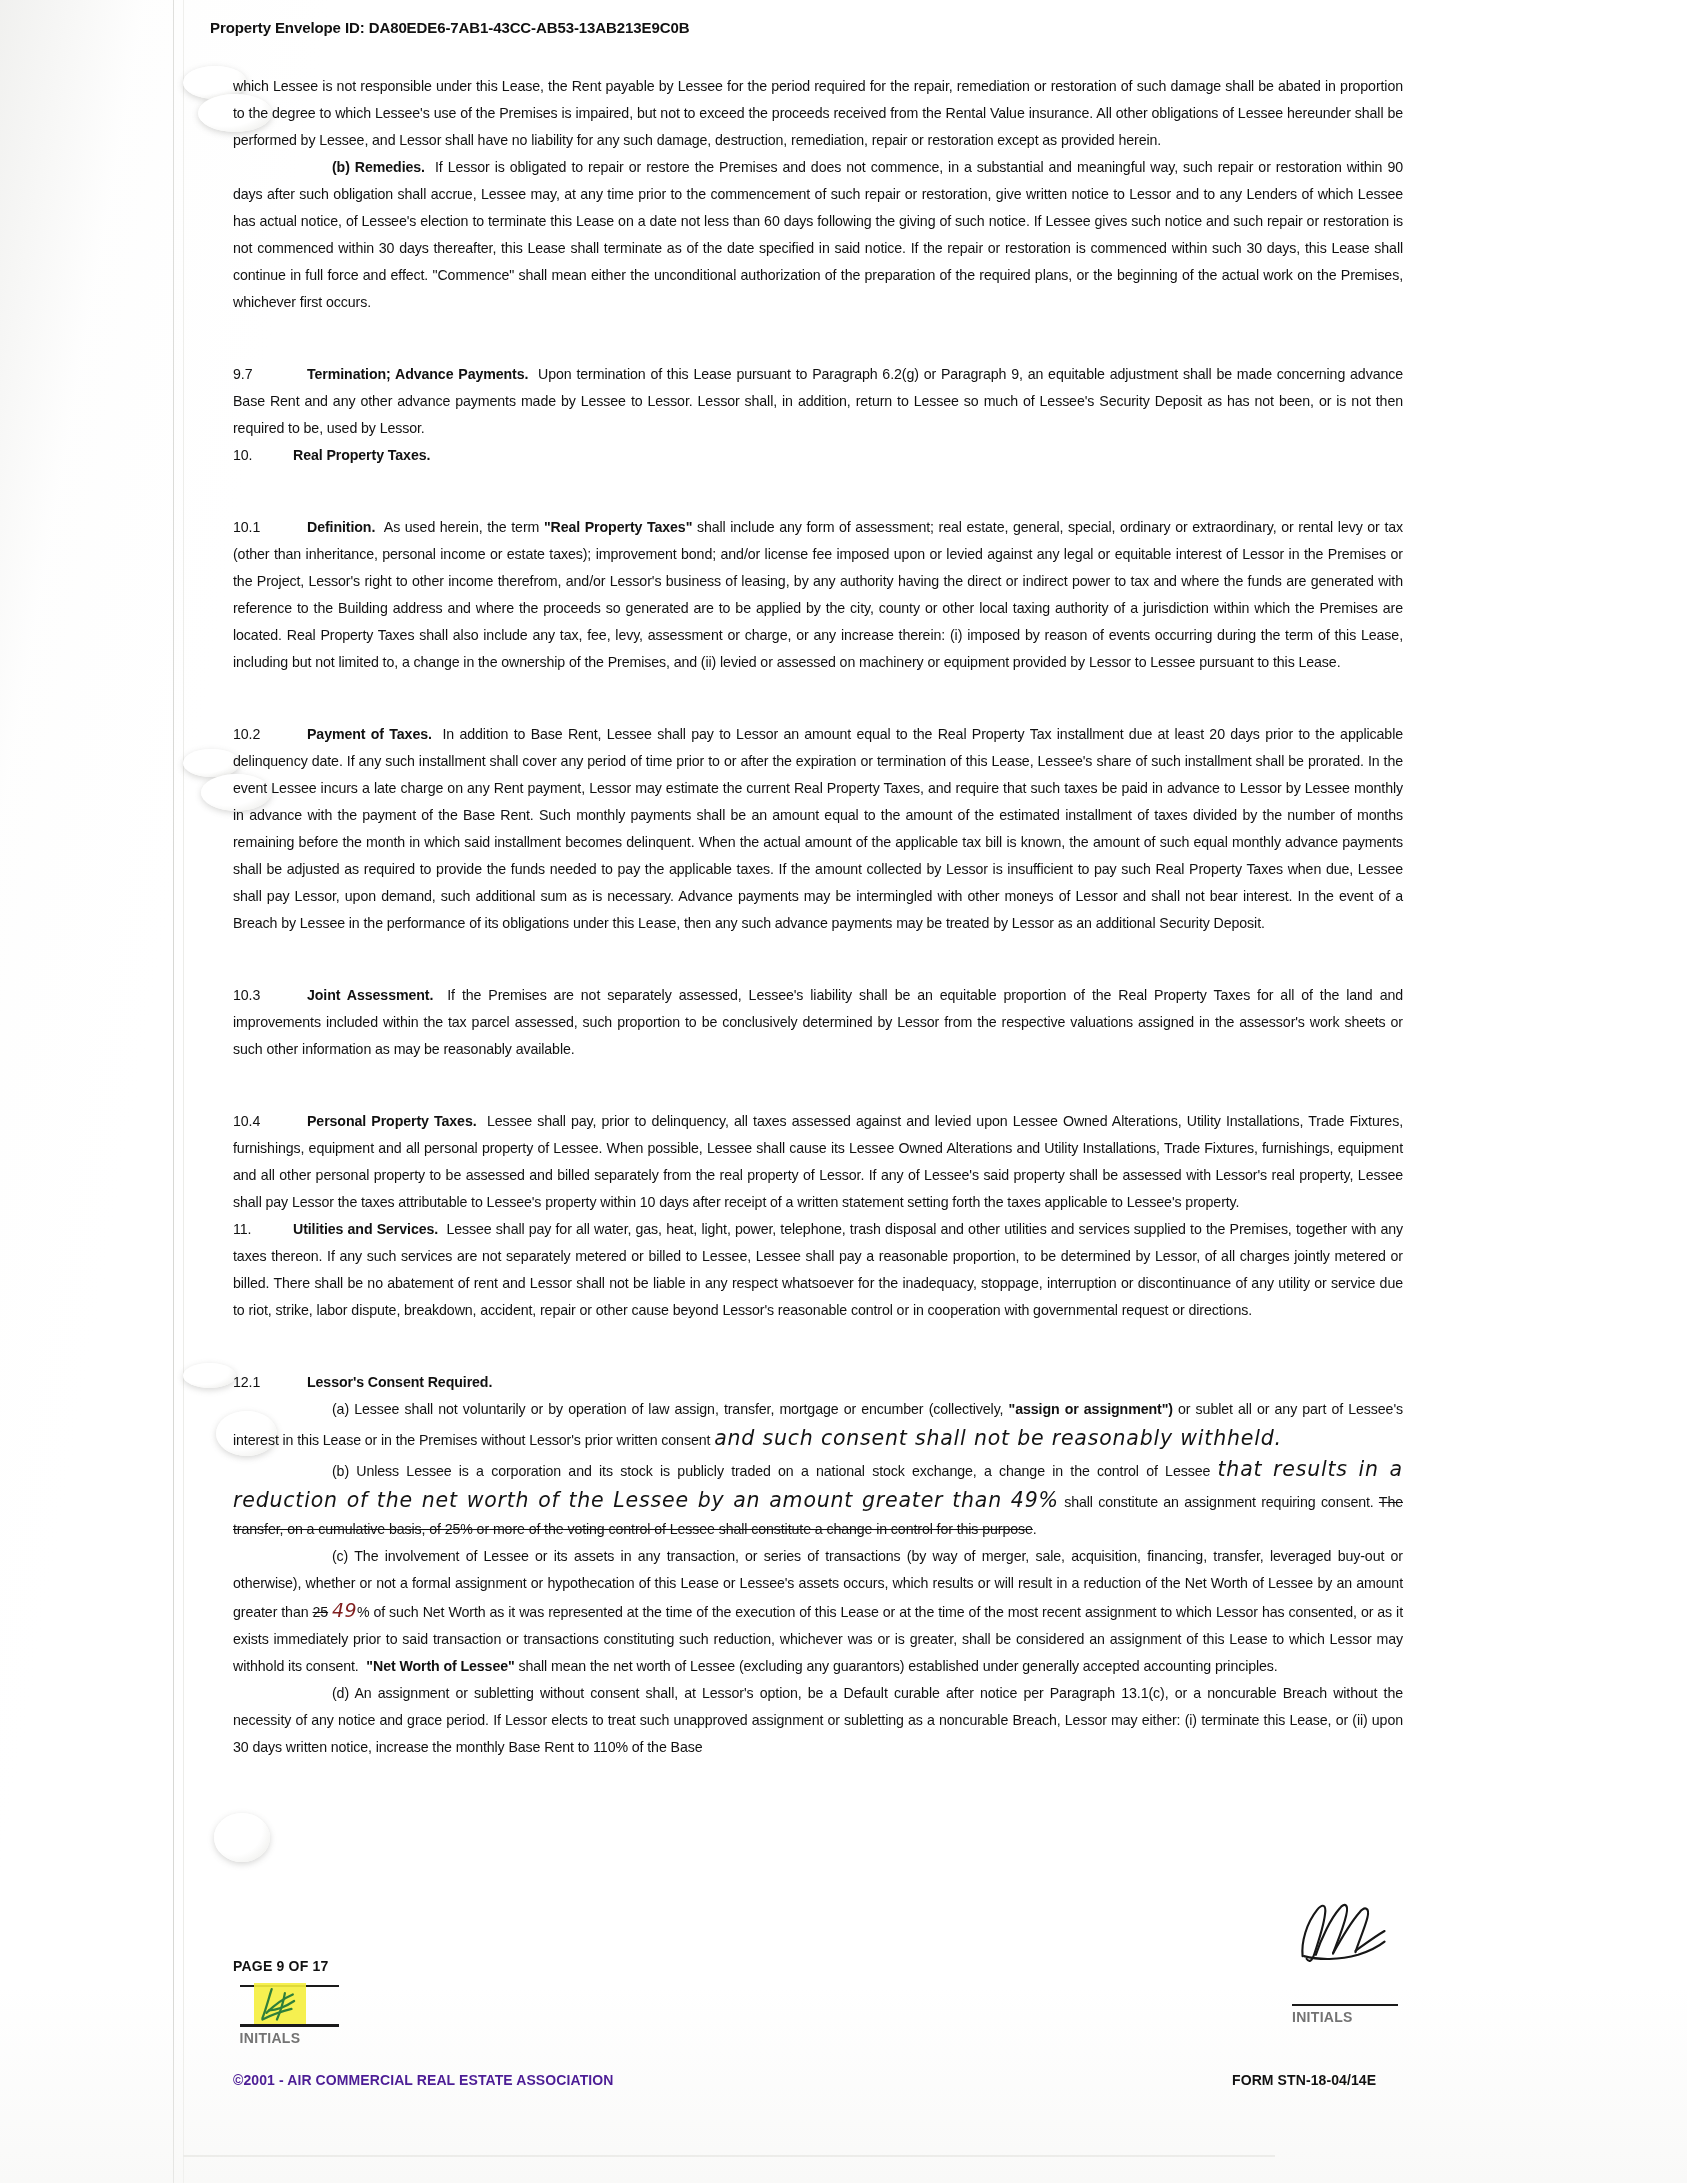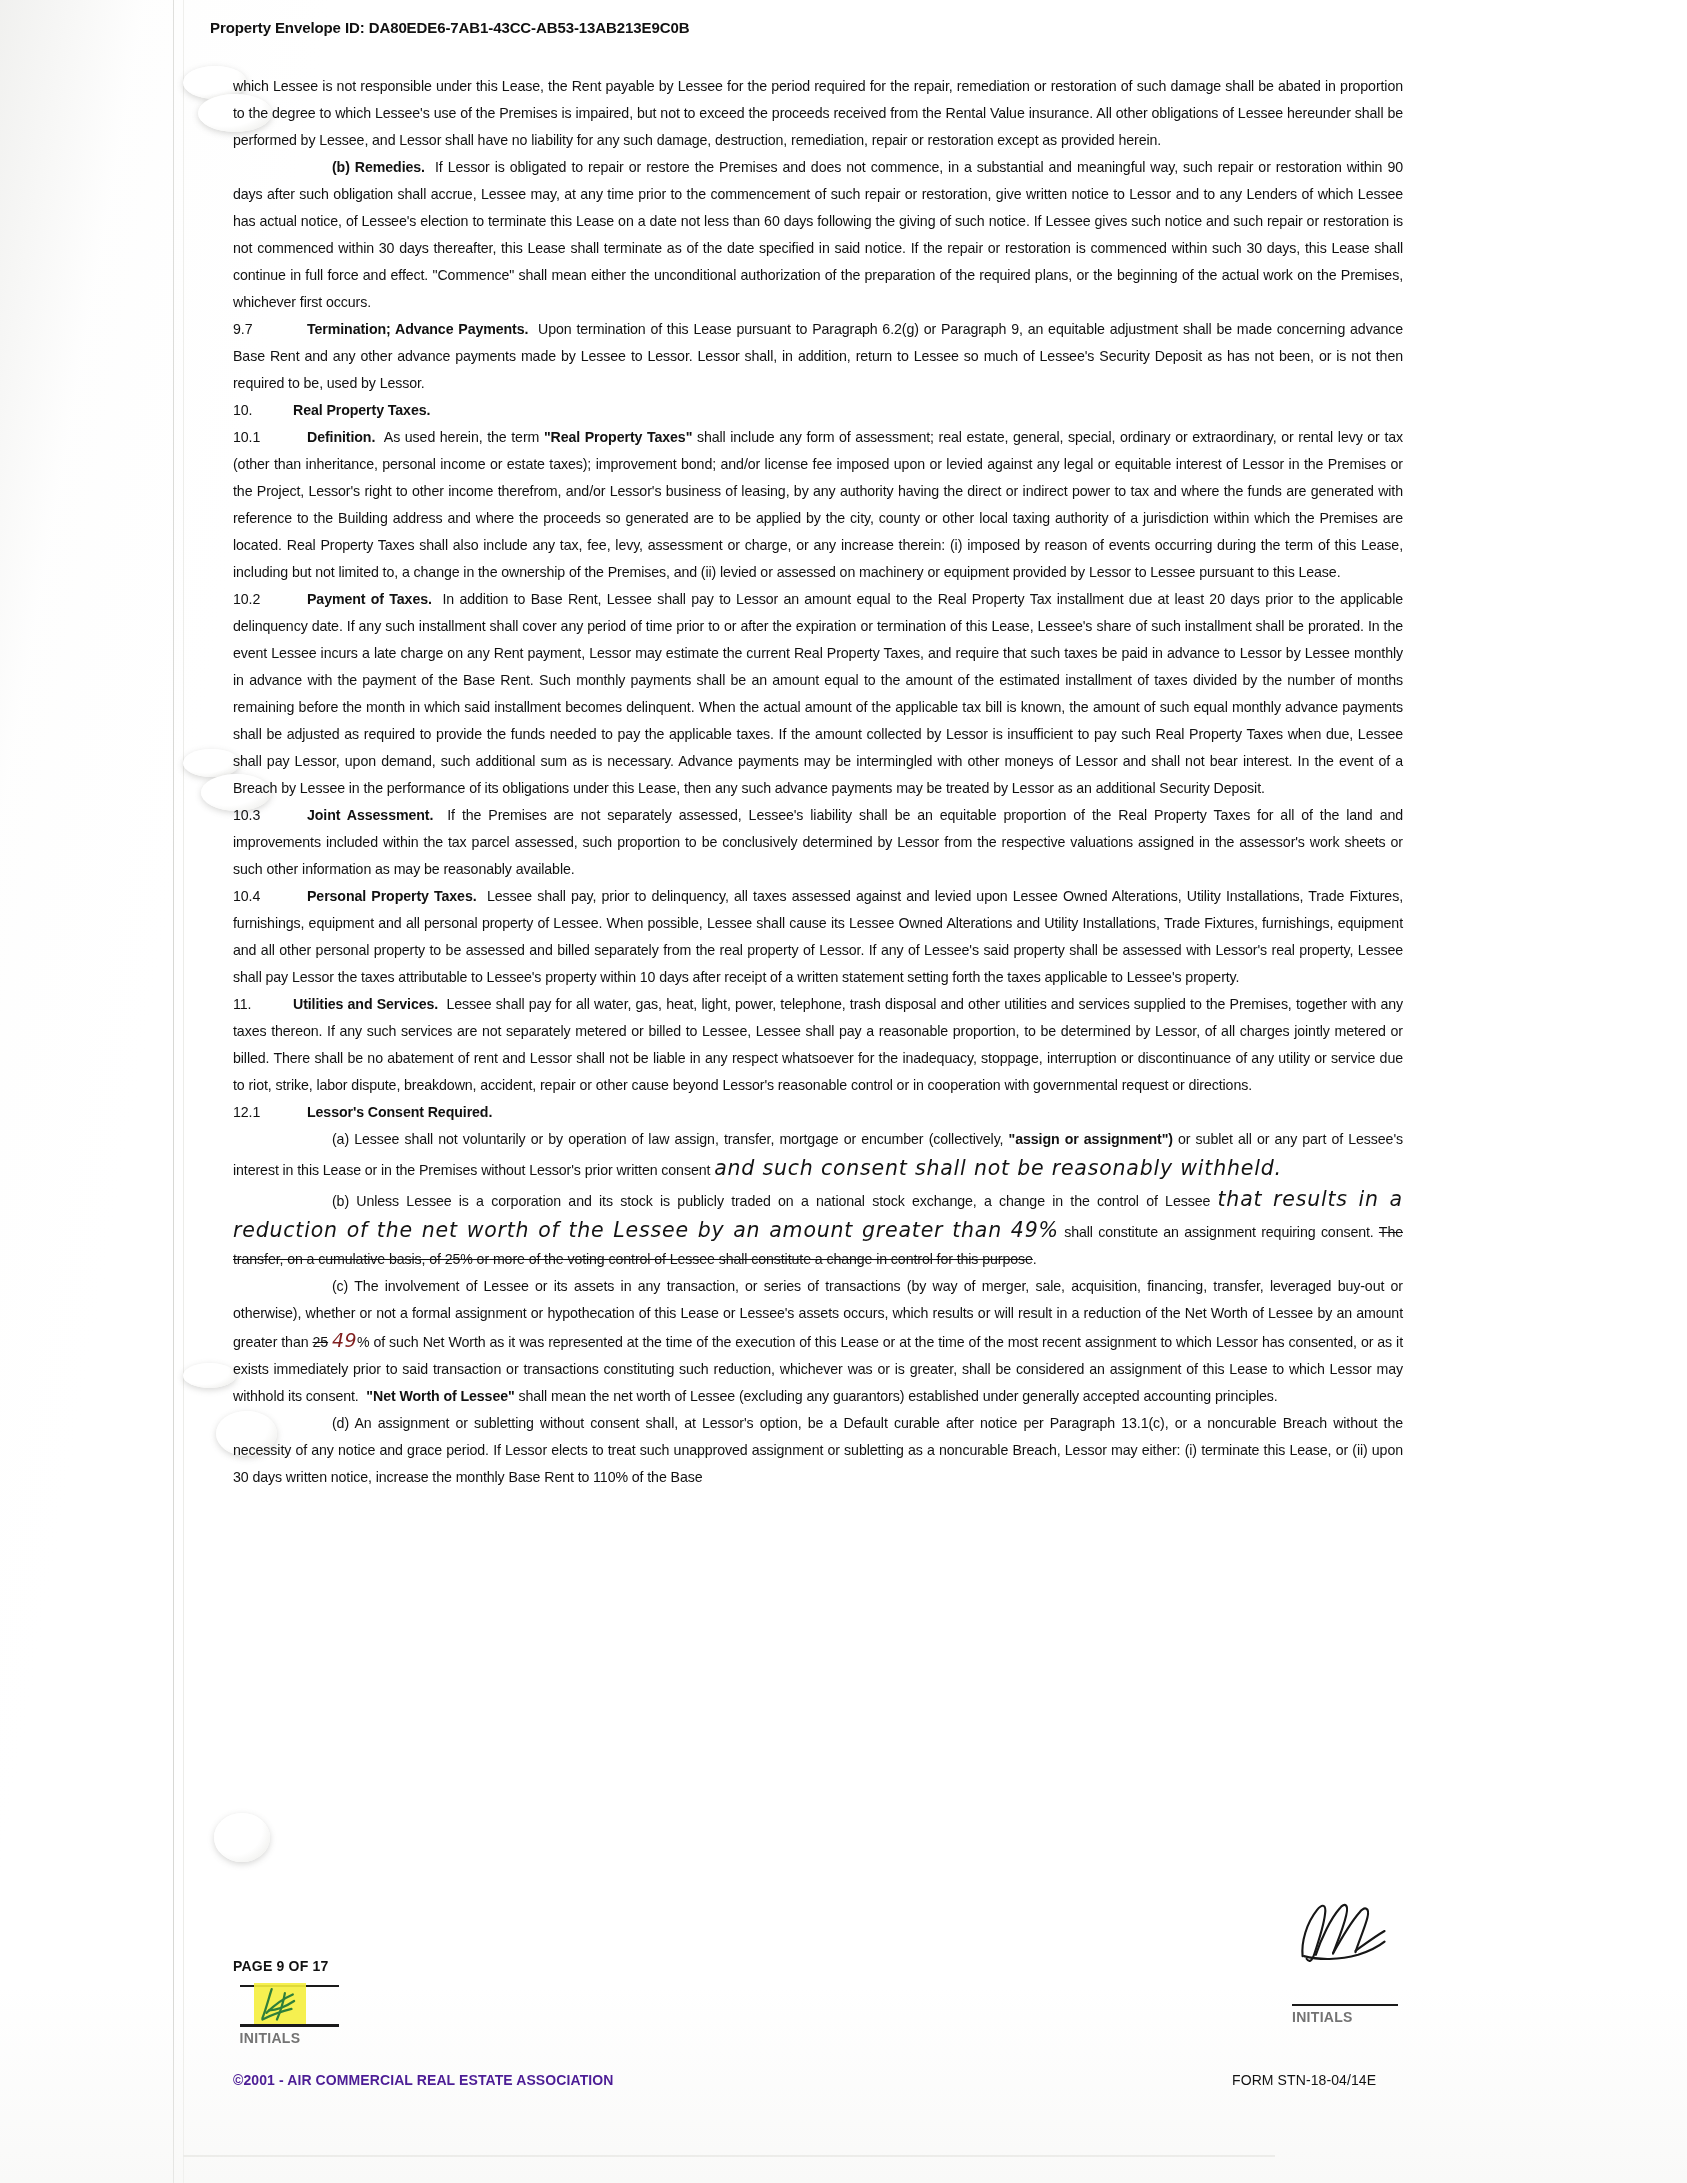--- a/index.html
+++ b/index.html
@@ -88,20 +88,21 @@
     font-size: 14.2px;
     line-height: 27px;
     color: #111111;
     text-align: justify;
     text-justify: inter-word;
     letter-spacing: -0.1px;
   }
   .num-col {
     display: inline-block;
     width: 74px;
+    margin-top: 45px;
   }
   .lead-in {
     display: inline-block;
     width: 99px;
   }
   b { font-weight: 700; }
   .hand-lg {
     font-family: "DejaVu Sans", sans-serif;
     font-size: 20.5px;
     font-style: italic;
@@ -184,21 +185,21 @@
     font-weight: 700;
     color: #4c1d95;
     letter-spacing: 0.1px;
     z-index: 5;
   }
   .formcode {
     position: absolute;
     left: 1232px;
     top: 2072px;
     font-size: 14px;
-    font-weight: 400;
+    font-weight: 700;
     color: #111111;
     letter-spacing: 0.1px;
     z-index: 5;
   }
 </style>
 </head>
 <body>
 
 <div class="page">
 

